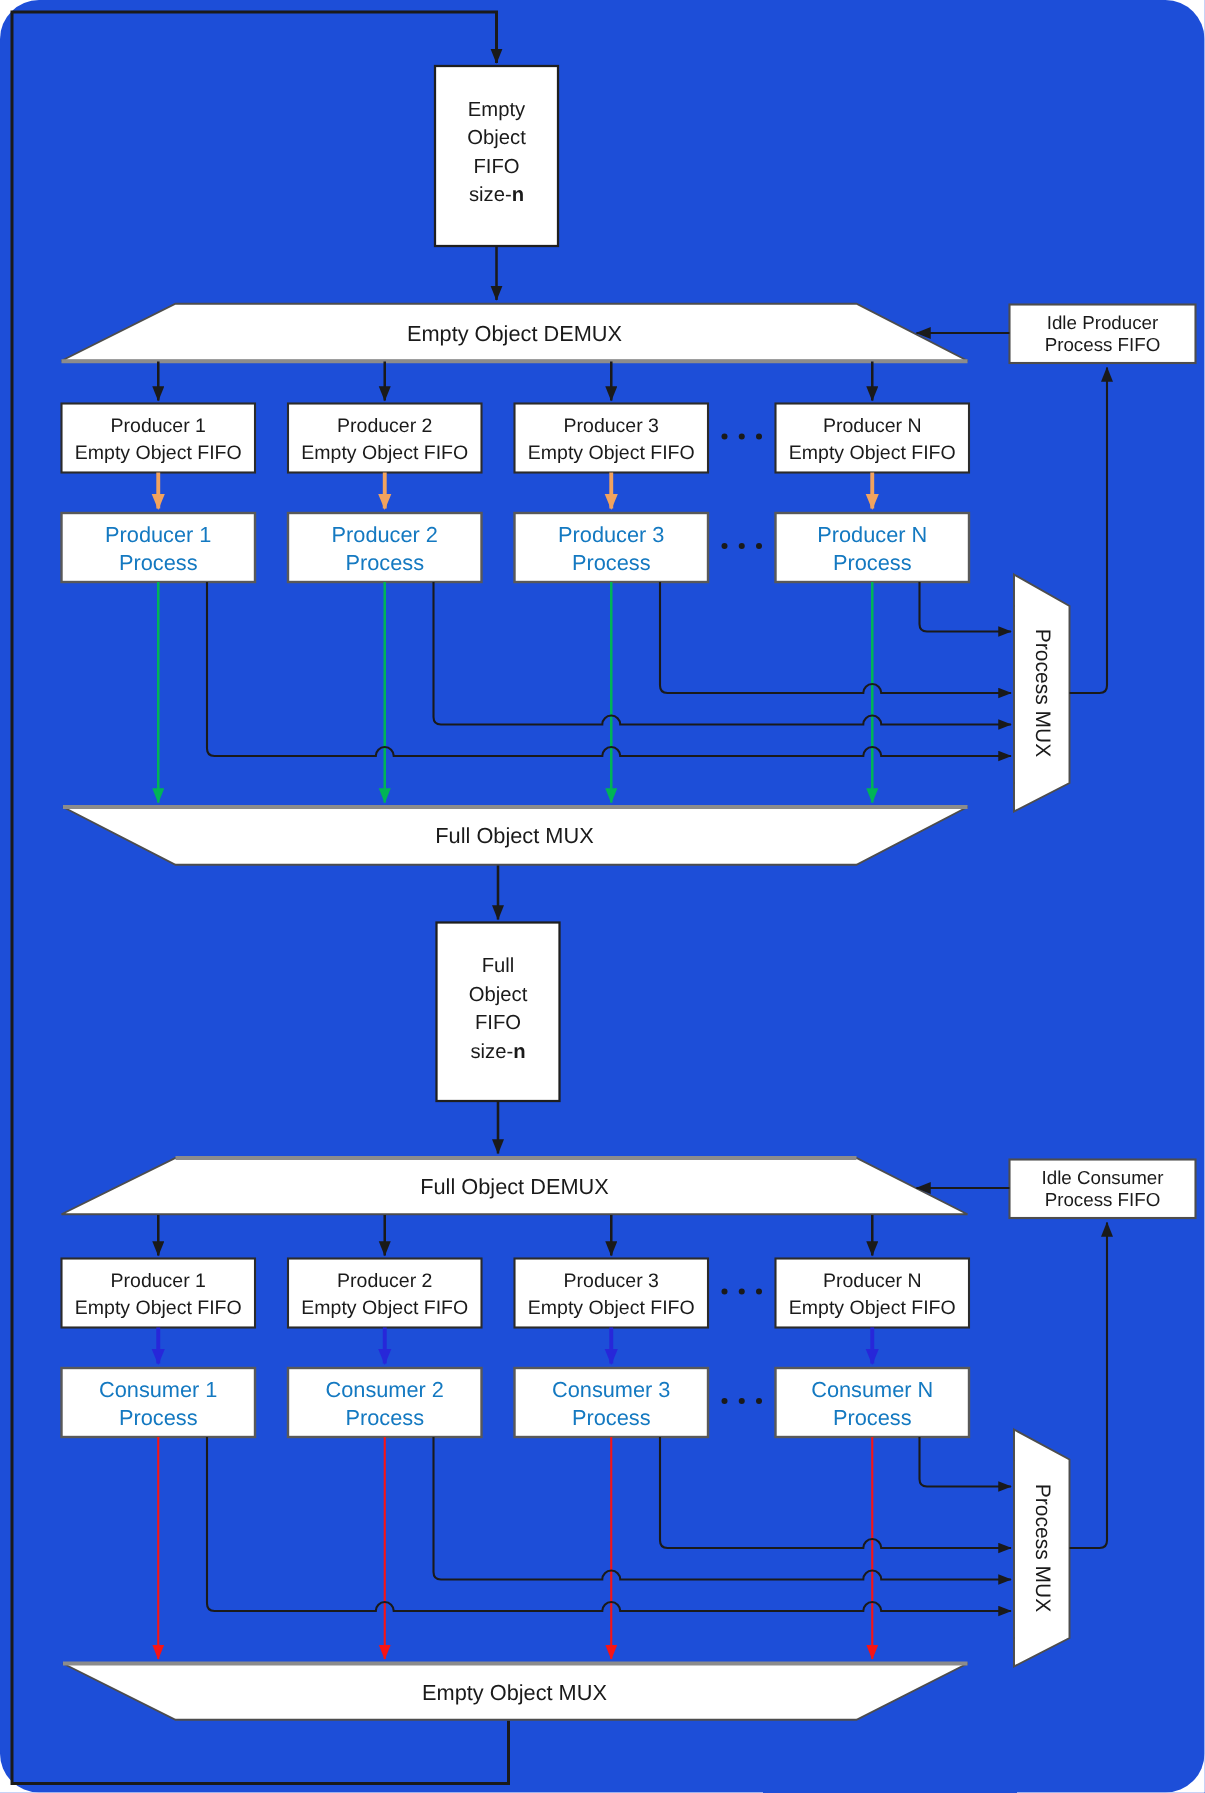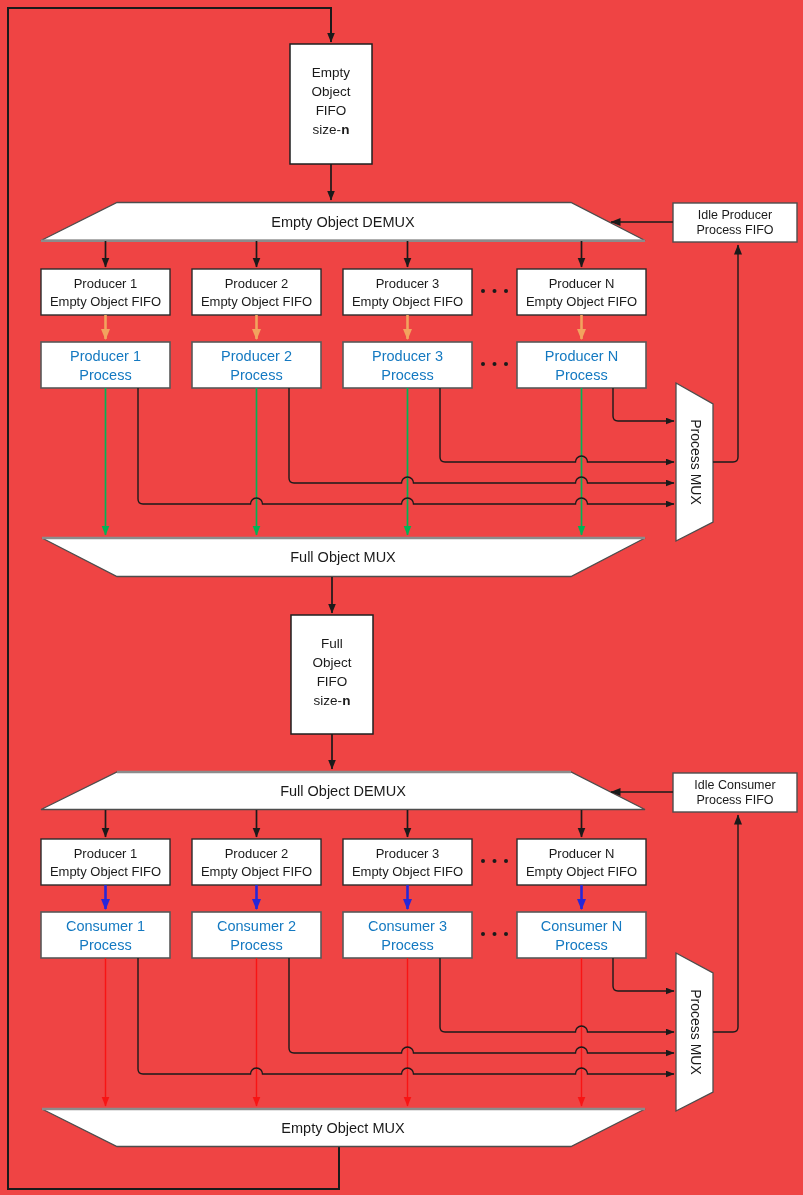--- a/index.html
+++ b/index.html
@@ -1,16 +1,16 @@
 <!DOCTYPE html>
 <html style="--c-ink: #1a1a1a; --c-box_border: #2b2b2b; --c-process_border: #595959; --c-trapezoid_border: #4d4d4d; --c-thick_edge: #8c8c8c; --c-orange: #f2a35e; --c-green: #00b456; --c-blue_arrow: #2727d9; --c-red: #f81414; --c-blue_text: #1479c1;"><head>
 <meta charset="utf-8">
 <style>
   html,body{margin:0;padding:0;background:#ffffff;}
-  .stage{width:803px;height:1195px;position:relative;background:#ef4444;}
+  .stage{width:803px;height:1195px;position:relative;background:#1d4ed8;border-radius:26px;}
   svg{display:block;}
   text{font-family:"Liberation Sans","DejaVu Sans",sans-serif;fill:var(--c-ink,#1a1a1a);}
   .t13{font-size:13px;}
   .t13b{font-size:13.5px;}
   .t12{font-size:12.5px;}
   .t14{font-size:14.5px;}
   .tmux{font-size:14px;}
   .tblue{fill:var(--c-blue_text,#1479c1);font-size:14.5px;}
   .bn{font-weight:bold;}
   .boxfifo{fill:#fff;stroke:var(--c-box_border,#2b2b2b);stroke-width:1.4;}

